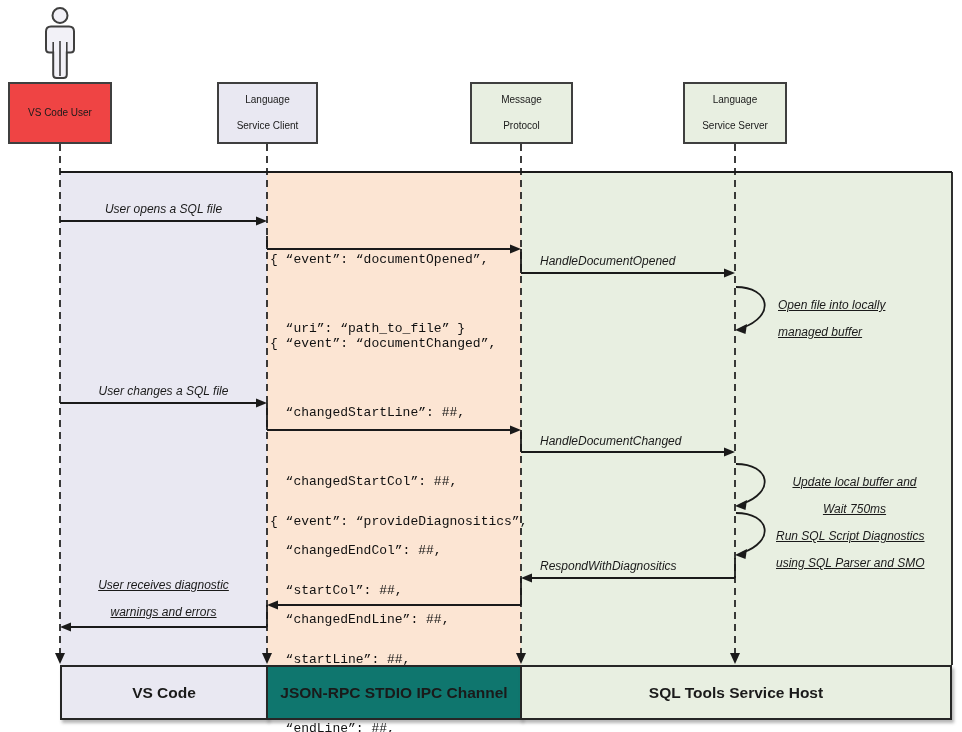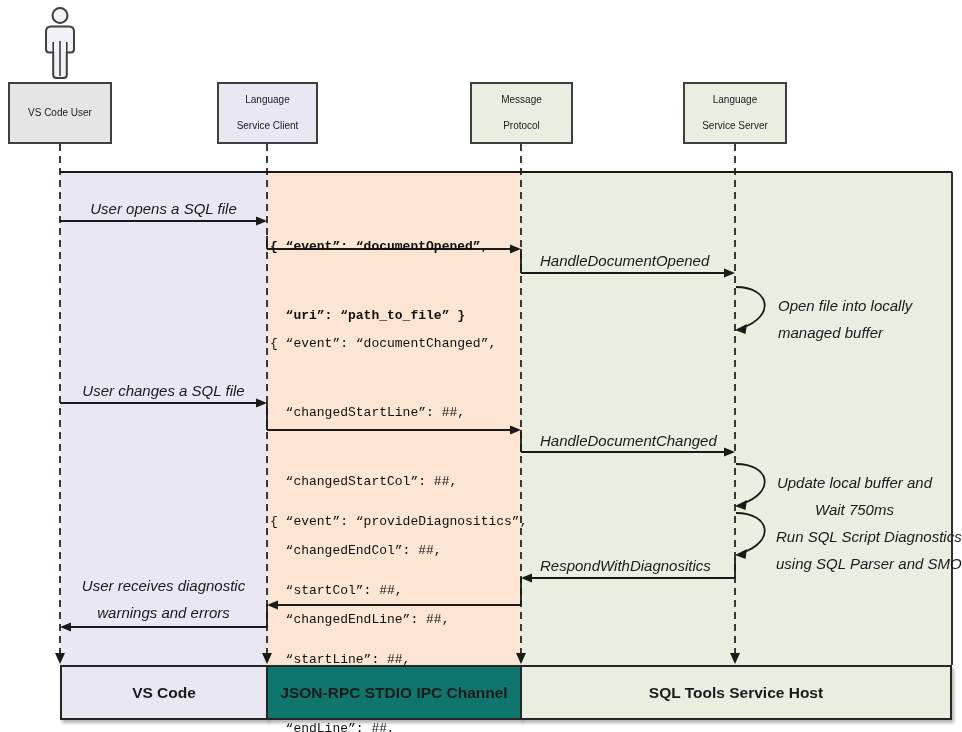--- a/index.html
+++ b/index.html
@@ -13,22 +13,22 @@
     position:absolute;top:82px;height:62px;border:2px solid #3f3f3f;
     display:flex;flex-direction:column;align-items:center;justify-content:center;
     font-size:10px;line-height:26px;text-align:center;box-sizing:border-box;
   }
   .bbox{
     position:absolute;top:665px;height:55px;border:2px solid #262626;
     display:flex;align-items:center;justify-content:center;
     font-weight:bold;font-size:15.5px;box-sizing:border-box;
     box-shadow:2px 3px 3px rgba(90,90,90,0.45);
   }
-  .lbl{position:absolute;font-style:italic;font-size:15px;line-height:18px;white-space:nowrap;}
-  .lbl2{position:absolute;font-style:italic;font-size:15px;line-height:27px;}
+  .lbl{position:absolute;font-style:italic;font-size:12px;line-height:18px;white-space:nowrap;}
+  .lbl2{position:absolute;font-style:italic;font-size:12px;line-height:27px;text-decoration:underline;}
   .ctr{text-align:center;}
   .mono{
     position:absolute;font-family:"Liberation Mono","DejaVu Sans Mono",monospace;
     font-size:13px;line-height:23px;white-space:pre;color:#111;
   }
 </style>
 </head>
 <body>
 
 <div class="stage">
@@ -109,21 +109,21 @@
       <polygon points="521,578 532,573.5 532,582.5" stroke="none"></polygon>
       <path d="M521,578 V605" fill="none"></path>
       <path d="M521,605 H278" fill="none"></path>
       <polygon points="267,605 278,600.5 278,609.5" stroke="none"></polygon>
       <path d="M267,605 V627" fill="none"></path>
       <path d="M267,627 H71" fill="none"></path>
       <polygon points="60,627 71,622.5 71,631.5" stroke="none"></polygon>
     </g>
   </svg>
 
-  <div class="hbox" style="left: 8px; width: 104px; background: #e5e5e5;">
+  <div class="hbox" style="left: 8px; width: 104px; background: #ef4444;">
     <div>VS Code User</div>
   </div>
   <div class="hbox" style="left: 217px; width: 101px; background: rgb(233, 232, 242);">
     <div>Language</div>
     <div>Service Client</div>
   </div>
   <div class="hbox" style="left: 470px; width: 103px; background: rgb(232, 239, 225);">
     <div>Message</div>
     <div>Protocol</div>
   </div>
@@ -148,21 +148,21 @@
   </div>
   <div class="lbl2 ctr" style="left:772px;top:469px;width:165px;">
     <div>Update local buffer and</div>
     <div>Wait 750ms</div>
   </div>
   <div class="lbl2" style="left:776px;top:523px;">
     <div>Run SQL Script Diagnostics</div>
     <div>using SQL Parser and SMO</div>
   </div>
 
-  <div class="mono" style="left:270px;top:189px;font-weight:bold;">
+  <div class="mono" style="left:270px;top:202px;">
     <div>{ “event”: “documentOpened”,</div>
     <div>  “uri”: “path_to_file” }</div>
   </div>
   <div class="mono" style="left:270px;top:286px;">
     <div>{ “event”: “documentChanged”,</div>
     <div>  “changedStartLine”: ##,</div>
     <div>  “changedStartCol”: ##,</div>
     <div>  “changedEndCol”: ##,</div>
     <div>  “changedEndLine”: ##,</div>
     <div>  “changedText”: “changed txt” }</div>

